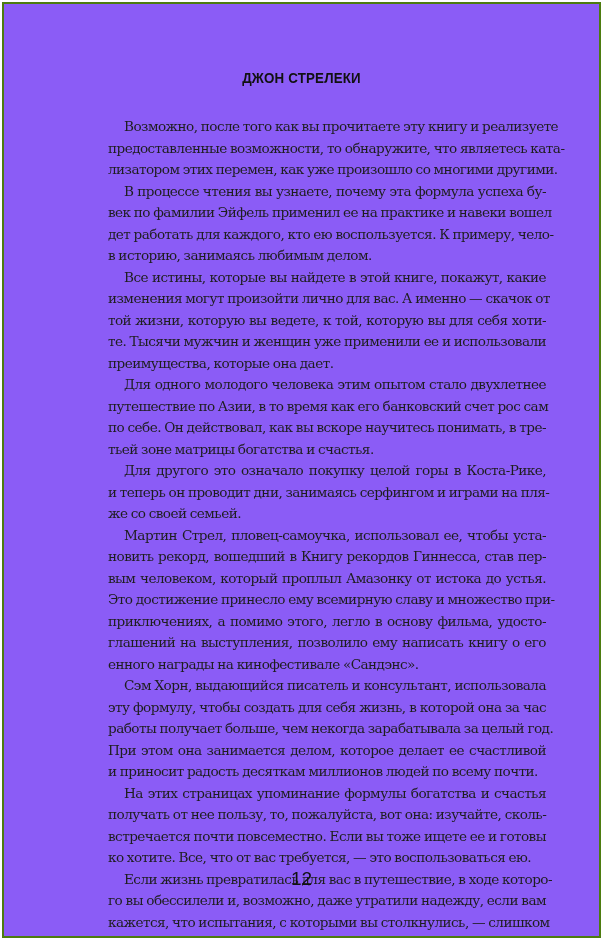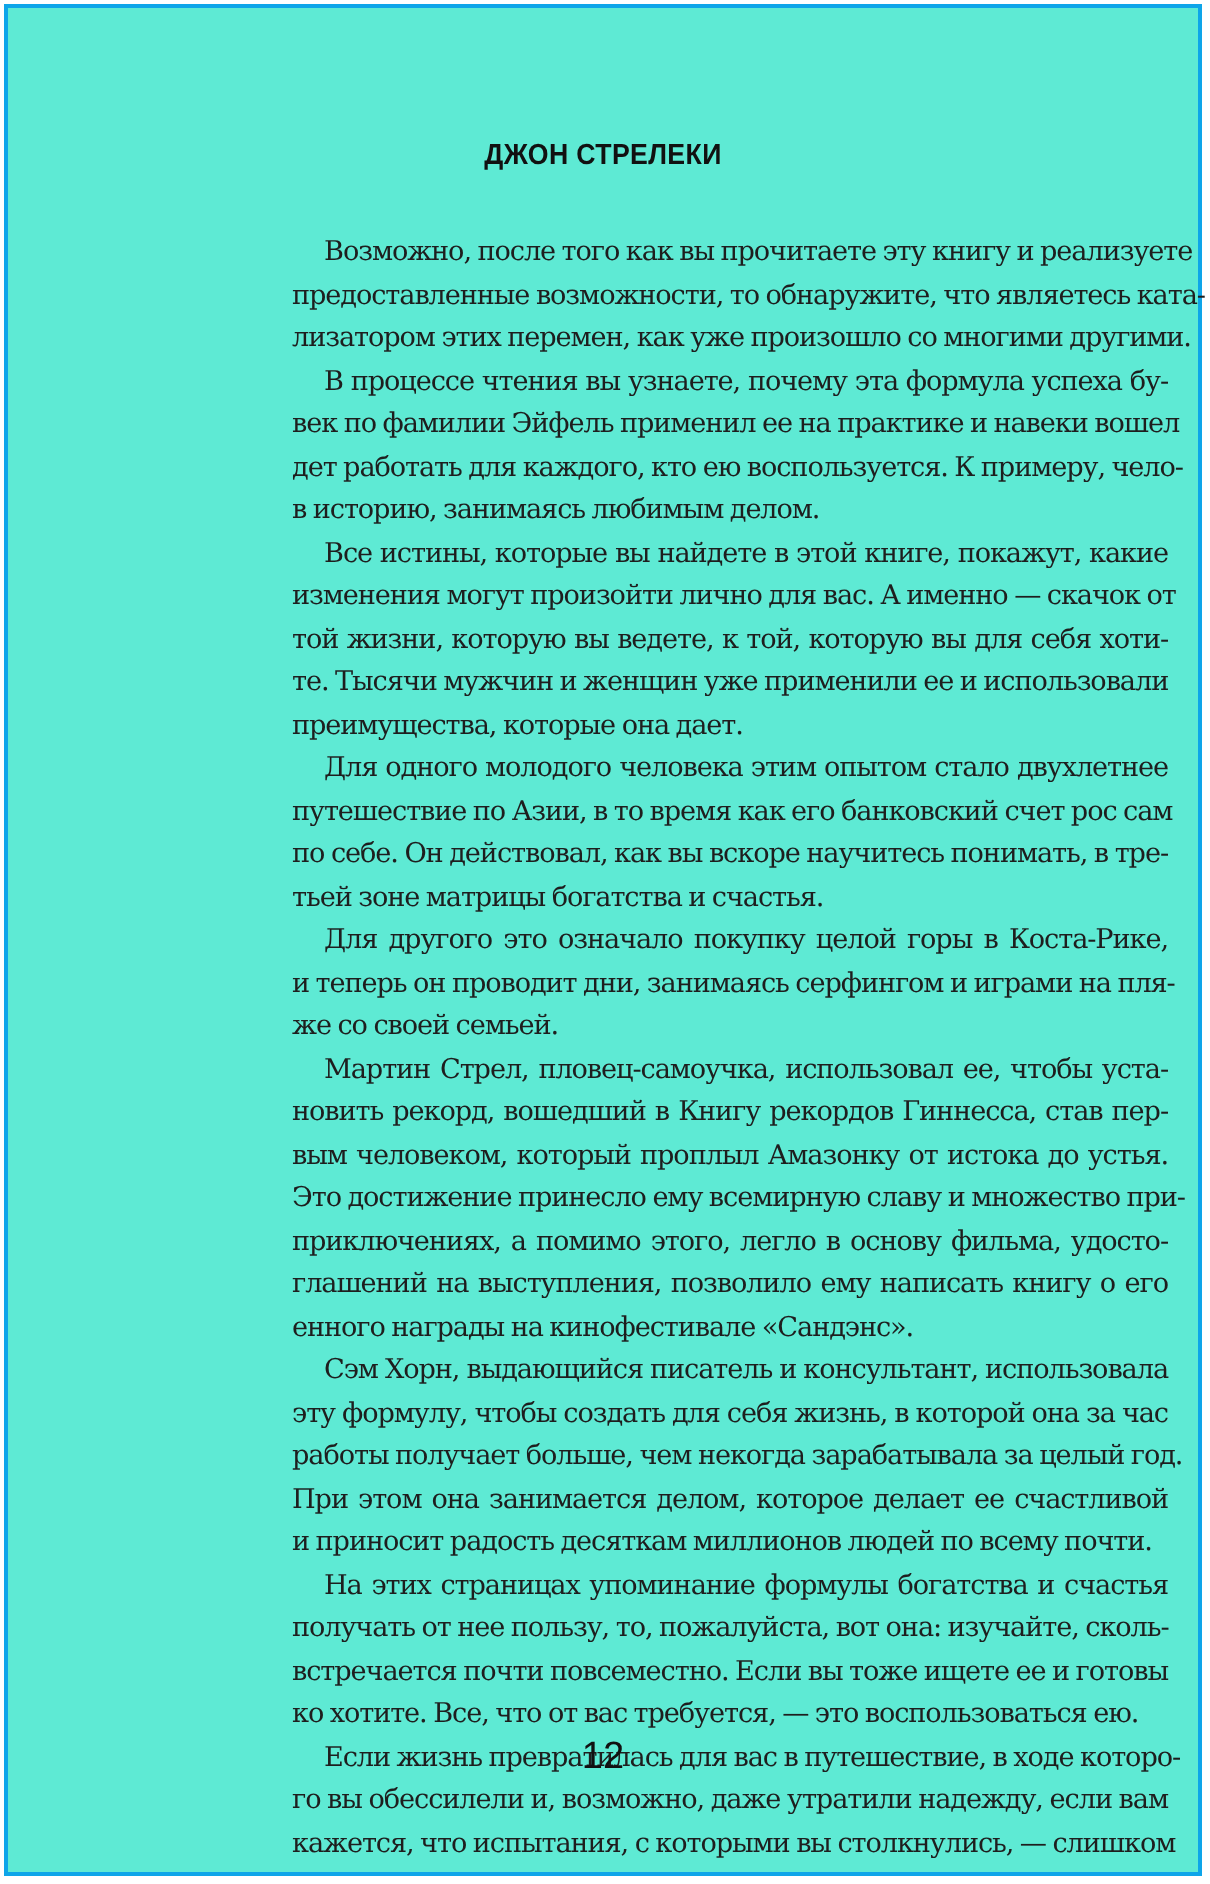--- a/index.html
+++ b/index.html
@@ -12,23 +12,23 @@
       height: 942px;
       position: relative;
       overflow: hidden;
     }
     .frame {
       position: absolute;
       left: 2px;
       top: 2px;
       width: 599px;
       height: 936px;
-      border: 2px solid #0ea5e9;
+      border: 2px solid #4d7c0f;
       box-sizing: border-box;
-      background: #5eead4;
+      background: #8b5cf6;
     }
     .running-head {
       position: absolute;
       left: 0;
       right: 0;
       top: 66px;
       text-align: center;
       font-family: "Liberation Sans", sans-serif;
       font-weight: bold;
       font-size: 14.5px;
@@ -38,21 +38,20 @@
     }
     .body-text {
       position: absolute;
       left: 104px;
       top: 112px;
       width: 438px;
       font-family: "DejaVu Serif", serif;
       font-size: 13.6px;
       line-height: 21.5px;
       color: #1e1e1e;
-      margin-left: 38px;
     }
     .line {
       display: block;
       white-space: nowrap;
       text-align: justify;
       text-align-last: justify;
       height: 21.5px;
       overflow: visible;
       letter-spacing: -0.55px;
       word-spacing: -0.5px;

